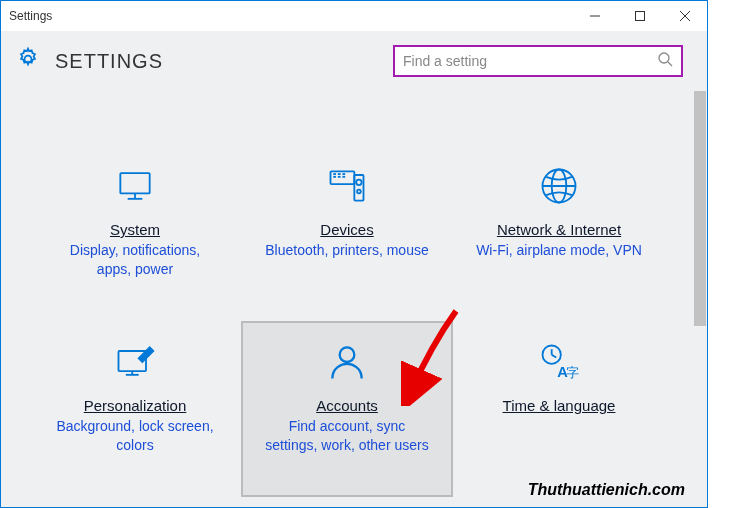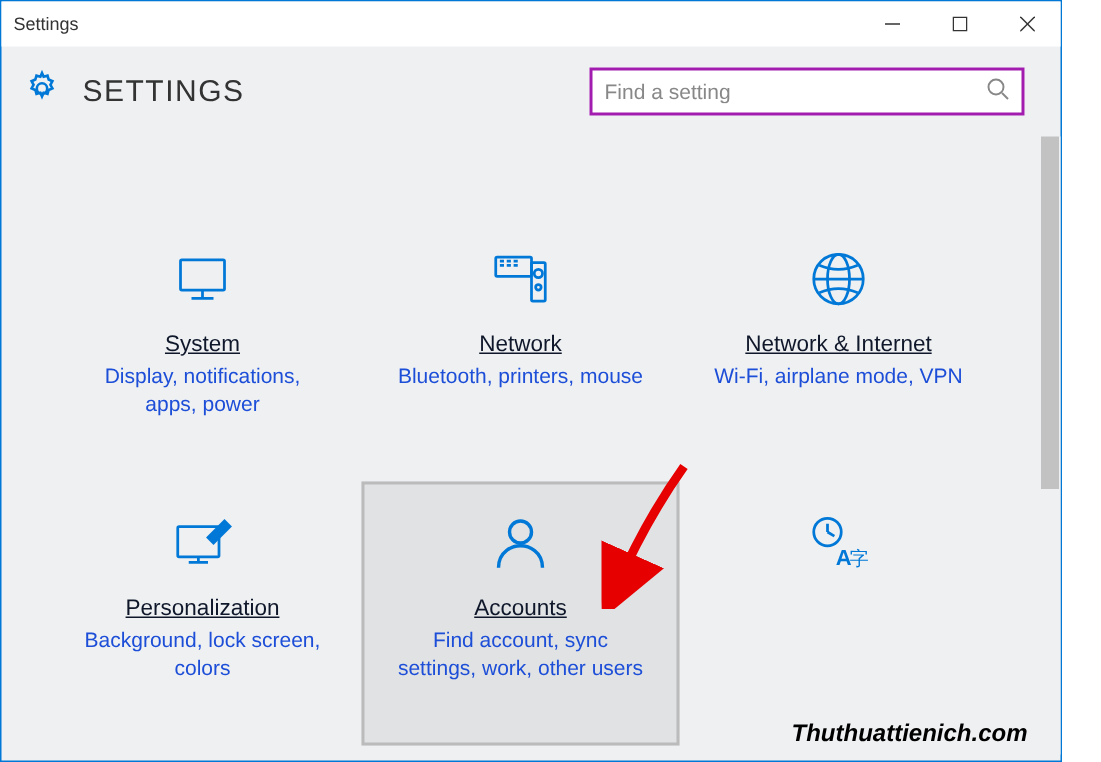--- a/index.html
+++ b/index.html
@@ -108,21 +108,21 @@
               <line x1="14" y1="11" x2="17" y2="11"></line>
               <line x1="19" y1="11" x2="22" y2="11"></line>
             <line x1="9" y1="14" x2="12" y2="14"></line>
               <line x1="14" y1="14" x2="17" y2="14"></line>
               <line x1="19" y1="14" x2="22" y2="14"></line>
             <rect x="32" y="12" width="10" height="28" rx="1"></rect>
             <circle cx="37" cy="20" r="3"></circle>
             <circle cx="37" cy="30" r="2"></circle>
           </svg>
         </div>
-        <div class="tile-title">Network</div>
+        <div class="tile-title">Devices</div>
         <div class="tile-sub">Bluetooth, printers, mouse</div>
       </div>
 
       <div class="tile">
         <div class="tile-icon">
           <svg viewBox="0 0 48 48" fill="none" stroke="#0078d7" stroke-width="2">
             <circle cx="24" cy="24" r="18"></circle>
             <ellipse cx="24" cy="24" rx="8" ry="18"></ellipse>
             <line x1="6" y1="24" x2="42" y2="24"></line>
             <path d="M10 14 Q24 20 38 14"></path>
@@ -160,20 +160,21 @@
       <div class="tile">
         <div class="tile-icon">
           <svg viewBox="0 0 48 48" fill="none" stroke="#0078d7" stroke-width="2">
             <circle cx="16" cy="16" r="10"></circle>
             <line x1="16" y1="10" x2="16" y2="16"></line>
             <line x1="16" y1="16" x2="21" y2="19"></line>
             <text x="22" y="40" font-size="16" fill="#0078d7" stroke="none" font-weight="bold">A</text>
             <text x="32" y="40" font-size="14" fill="#0078d7" stroke="none">字</text>
           </svg>
         </div>
+        <div class="tile-title">Time &amp; language</div>
       </div>
 
     </div>
   </div>
 
   <div class="scrollbar">
     <div class="scrollbar-thumb"></div>
   </div>
 
   <svg class="arrow" width="80" height="100" viewBox="0 0 80 100">

